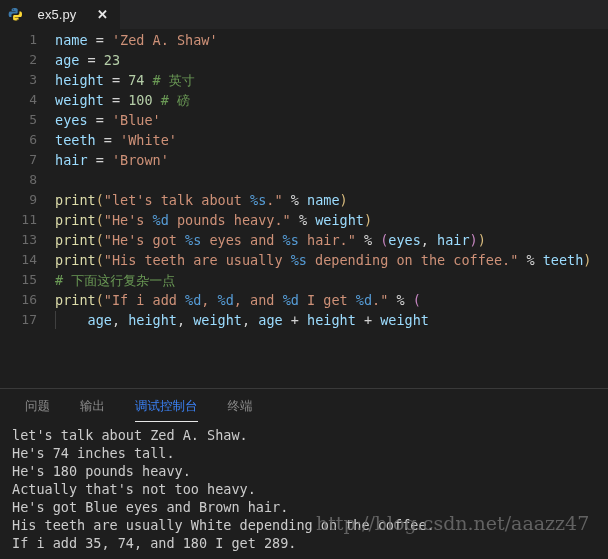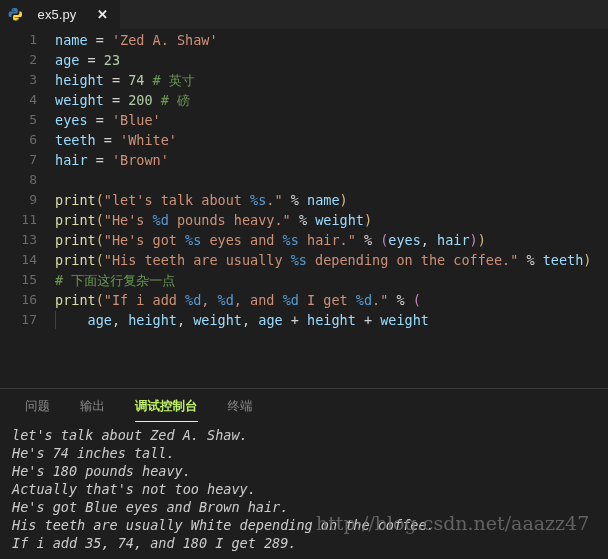--- a/index.html
+++ b/index.html
@@ -126,40 +126,39 @@
     font-family: "DejaVu Sans", sans-serif;
     font-size: 12.5px;
     color: #8a8a8a;
     height: 34px;
     line-height: 34px;
     position: relative;
     margin-right: 26px;
     white-space: nowrap;
   }
   .ptab.active {
-    color: #bef264;
-    font-weight: bold;
+    color: #3b82f6;
+    font-weight: normal;
   }
   .ptab.active::after {
     content: "";
     position: absolute;
     left: 0; right: 0; bottom: 1px;
     height: 1px;
     background: #e7e7e7;
   }
   .console {
     flex: 1 1 auto;
     padding: 3px 0 0 12px;
     font-family: "DejaVu Sans Mono", monospace;
     font-size: 13.5px;
     color: #cccccc;
     line-height: 18px;
     white-space: pre;
     position: relative;
-    font-style: italic;
   }
   .outline { height: 18px; }
 
   
   .watermark {
     position: absolute;
     left: 316px;
     top: 512px;
     color: #6e6e6e;
     font-family: "DejaVu Serif", serif;
@@ -186,21 +185,21 @@
       <span class="tabname">ex5.py</span>
       <span class="closebtn">✕</span>
     </div>
     <div class="tabbar-rest"></div>
   </div>
 
   <div class="editor" id="editor">
       <div class="coderow"><div class="gutter">1</div><div class="codetext"><span class="t-var">name</span><span class="t-op"> = </span><span class="t-str">'Zed A. Shaw'</span></div></div>
       <div class="coderow"><div class="gutter">2</div><div class="codetext"><span class="t-var">age</span><span class="t-op"> = </span><span class="t-num">23</span></div></div>
       <div class="coderow"><div class="gutter">3</div><div class="codetext"><span class="t-var">height</span><span class="t-op"> = </span><span class="t-num">74</span><span class="t-plain"> </span><span class="t-cmt"># </span><span class="t-cmt-cn">英寸</span></div></div>
-      <div class="coderow"><div class="gutter">4</div><div class="codetext"><span class="t-var">weight</span><span class="t-op"> = </span><span class="t-num">200</span><span class="t-plain"> </span><span class="t-cmt"># </span><span class="t-cmt-cn">磅</span></div></div>
+      <div class="coderow"><div class="gutter">4</div><div class="codetext"><span class="t-var">weight</span><span class="t-op"> = </span><span class="t-num">100</span><span class="t-plain"> </span><span class="t-cmt"># </span><span class="t-cmt-cn">磅</span></div></div>
       <div class="coderow"><div class="gutter">5</div><div class="codetext"><span class="t-var">eyes</span><span class="t-op"> = </span><span class="t-str">'Blue'</span></div></div>
       <div class="coderow"><div class="gutter">6</div><div class="codetext"><span class="t-var">teeth</span><span class="t-op"> = </span><span class="t-str">'White'</span></div></div>
       <div class="coderow"><div class="gutter">7</div><div class="codetext"><span class="t-var">hair</span><span class="t-op"> = </span><span class="t-str">'Brown'</span></div></div>
       <div class="coderow"><div class="gutter">8</div><div class="codetext">&nbsp;</div></div>
       <div class="coderow"><div class="gutter">9</div><div class="codetext"><span class="t-fn">print</span><span class="t-br1">(</span><span class="t-str">"let's talk about </span><span class="t-kw">%s</span><span class="t-str">."</span><span class="t-op"> % </span><span class="t-var">name</span><span class="t-br1">)</span></div></div>
       <div class="coderow"><div class="gutter">11</div><div class="codetext"><span class="t-fn">print</span><span class="t-br1">(</span><span class="t-str">"He's </span><span class="t-kw">%d</span><span class="t-str"> pounds heavy."</span><span class="t-op"> % </span><span class="t-var">weight</span><span class="t-br1">)</span></div></div>
       <div class="coderow"><div class="gutter">13</div><div class="codetext"><span class="t-fn">print</span><span class="t-br1">(</span><span class="t-str">"He's got </span><span class="t-kw">%s</span><span class="t-str"> eyes and </span><span class="t-kw">%s</span><span class="t-str"> hair."</span><span class="t-op"> % </span><span class="t-br2">(</span><span class="t-var">eyes</span><span class="t-op">, </span><span class="t-var">hair</span><span class="t-br2">)</span><span class="t-br1">)</span></div></div>
       <div class="coderow"><div class="gutter">14</div><div class="codetext"><span class="t-fn">print</span><span class="t-br1">(</span><span class="t-str">"His teeth are usually </span><span class="t-kw">%s</span><span class="t-str"> depending on the coffee."</span><span class="t-op"> % </span><span class="t-var">teeth</span><span class="t-br1">)</span></div></div>
       <div class="coderow"><div class="gutter">15</div><div class="codetext"><span class="t-cmt"># </span><span class="t-cmt-cn">下面这行复杂一点</span></div></div>
       <div class="coderow"><div class="gutter">16</div><div class="codetext"><span class="t-fn">print</span><span class="t-br1">(</span><span class="t-str">"If i add </span><span class="t-kw">%d</span><span class="t-str">, </span><span class="t-kw">%d</span><span class="t-str">, and </span><span class="t-kw">%d</span><span class="t-str"> I get </span><span class="t-kw">%d</span><span class="t-str">."</span><span class="t-op"> % </span><span class="t-br2">(</span></div></div>

